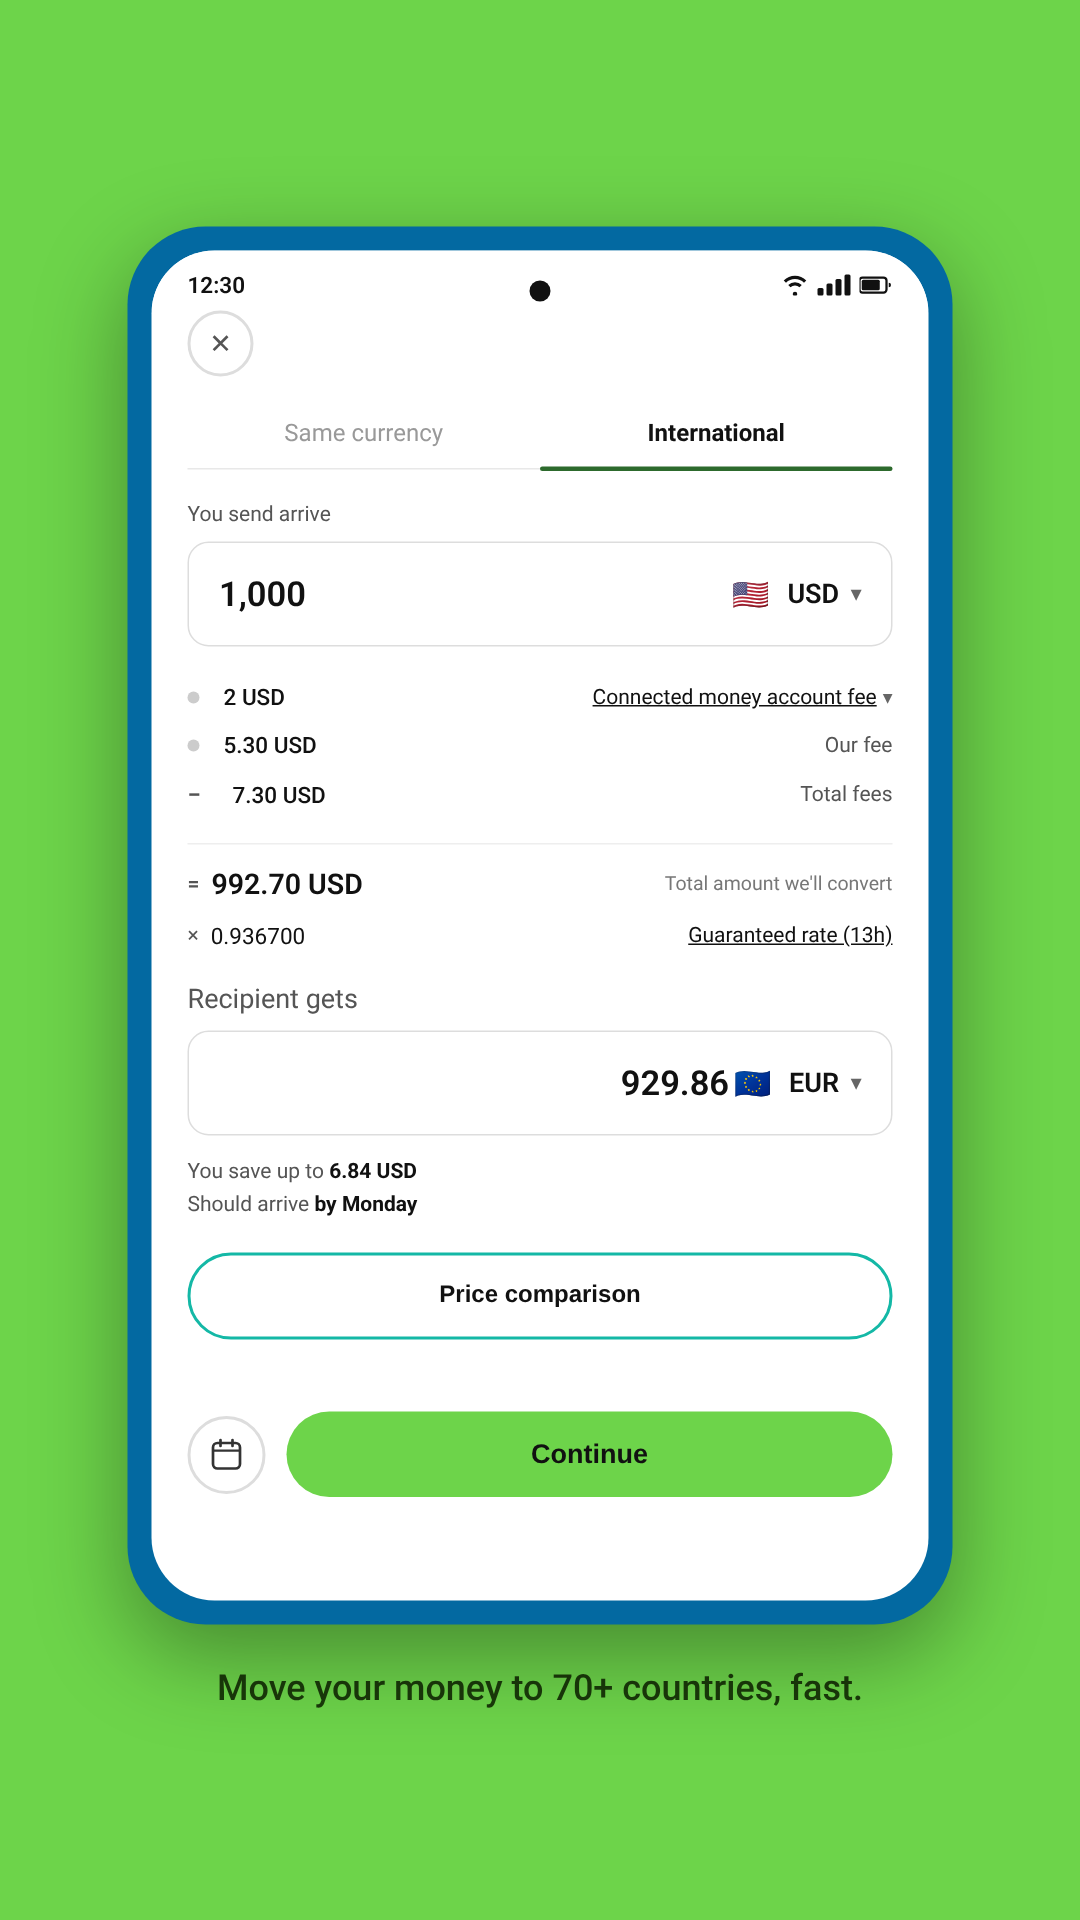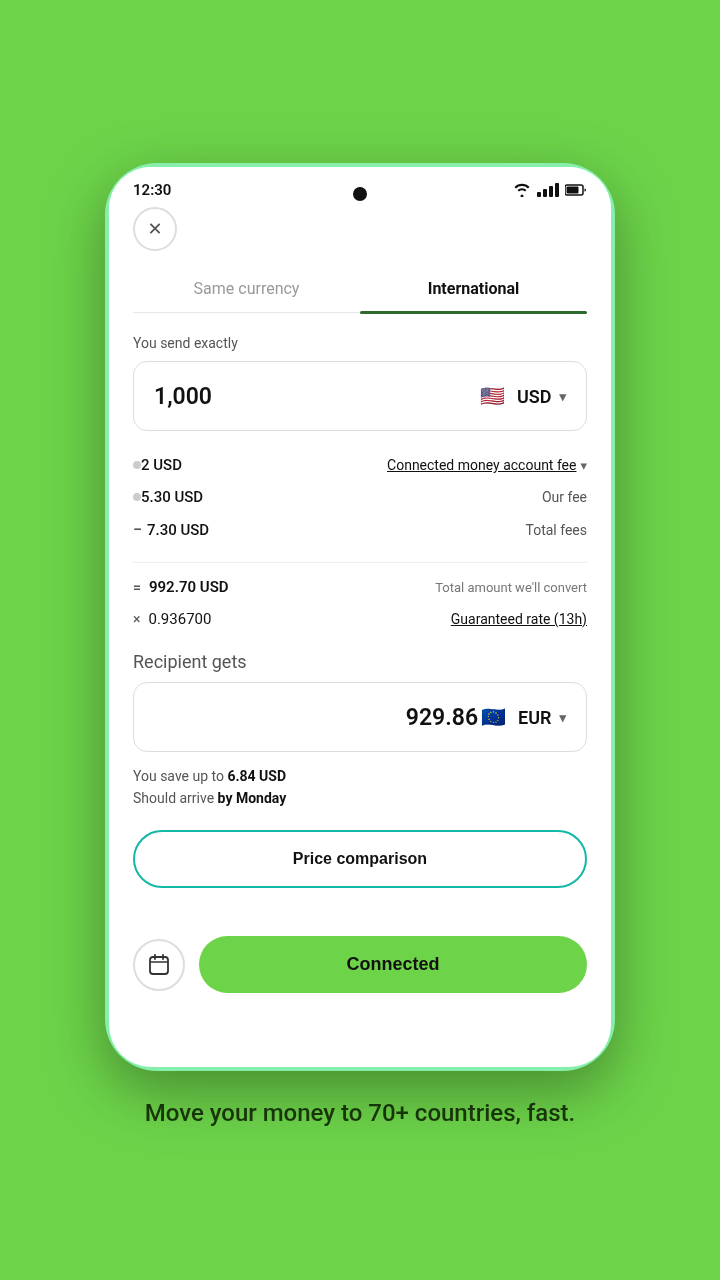--- a/index.html
+++ b/index.html
@@ -15,24 +15,24 @@
       margin: 0 auto;
     }
     .outer-wrapper {
       display: flex;
       flex-direction: column;
       align-items: center;
       padding: 40px 0 30px;
       width: 100%;
     }
     .phone-frame {
-      width: 510px;
-      background: #86efac;
+      width: 550px;
+      background: #0369a1;
       border-radius: 52px;
-      padding: 4px;
+      padding: 16px;
       box-shadow: 0 20px 60px rgba(0,0,0,0.35);
       position: relative;
     }
     .phone-screen {
       background: #ffffff;
       border-radius: 42px;
       overflow: hidden;
       min-height: 900px;
       position: relative;
     }
@@ -161,21 +161,21 @@
     }
     .fee-row {
       display: flex;
       align-items: center;
       justify-content: space-between;
       padding: 7px 0;
     }
     .fee-left {
       display: flex;
       align-items: center;
-      gap: 0;
+      gap: 16px;
     }
     .fee-dot {
       width: 8px;
       height: 8px;
       background: #ccc;
       border-radius: 50%;
     }
     .fee-amount {
       font-size: 15px;
       color: #111;
@@ -217,21 +217,21 @@
       display: flex;
       align-items: center;
       gap: 8px;
     }
     .equals-icon {
       font-size: 14px;
       color: #555;
       font-weight: 600;
     }
     .convert-amount {
-      font-size: 15px;
+      font-size: 19px;
       font-weight: 600;
       color: #111;
     }
     .convert-label {
       font-size: 13px;
       color: #777;
     }
     .rate-row {
       display: flex;
       align-items: center;
@@ -399,21 +399,21 @@
         <div class="tabs">
           <div class="tab">
             <span>Same currency</span>
           </div>
           <div class="tab active">
             <span>International</span>
           </div>
         </div>
 
         
-        <div class="section-label">You send exactly</div>
+        <div class="section-label">You send arrive</div>
         <div class="amount-box">
           <span class="amount-value">1,000</span>
           <div class="currency-selector">
             <div class="flag-circle">
               <span>🇺🇸</span>
             </div>
             <span>USD</span>
             <span class="chevron">▾</span>
           </div>
         </div>
@@ -495,19 +495,19 @@
 
       <div class="bottom-bar">
         <button class="schedule-btn">
           <svg width="24" height="24" viewBox="0 0 24 24" fill="none">
             <rect x="3" y="4" width="18" height="17" rx="3" stroke="#333" stroke-width="1.8"></rect>
             <line x1="8" y1="2" x2="8" y2="6" stroke="#333" stroke-width="1.8" stroke-linecap="round"></line>
             <line x1="16" y1="2" x2="16" y2="6" stroke="#333" stroke-width="1.8" stroke-linecap="round"></line>
             <line x1="3" y1="9" x2="21" y2="9" stroke="#333" stroke-width="1.5"></line>
           </svg>
         </button>
-        <button class="continue-btn">Connected</button>
+        <button class="continue-btn">Continue</button>
       </div>
     </div>
   </div>
 
   <div class="tagline">Move your money to 70+ countries, fast.</div>
 </div>
 
 </body></html>

